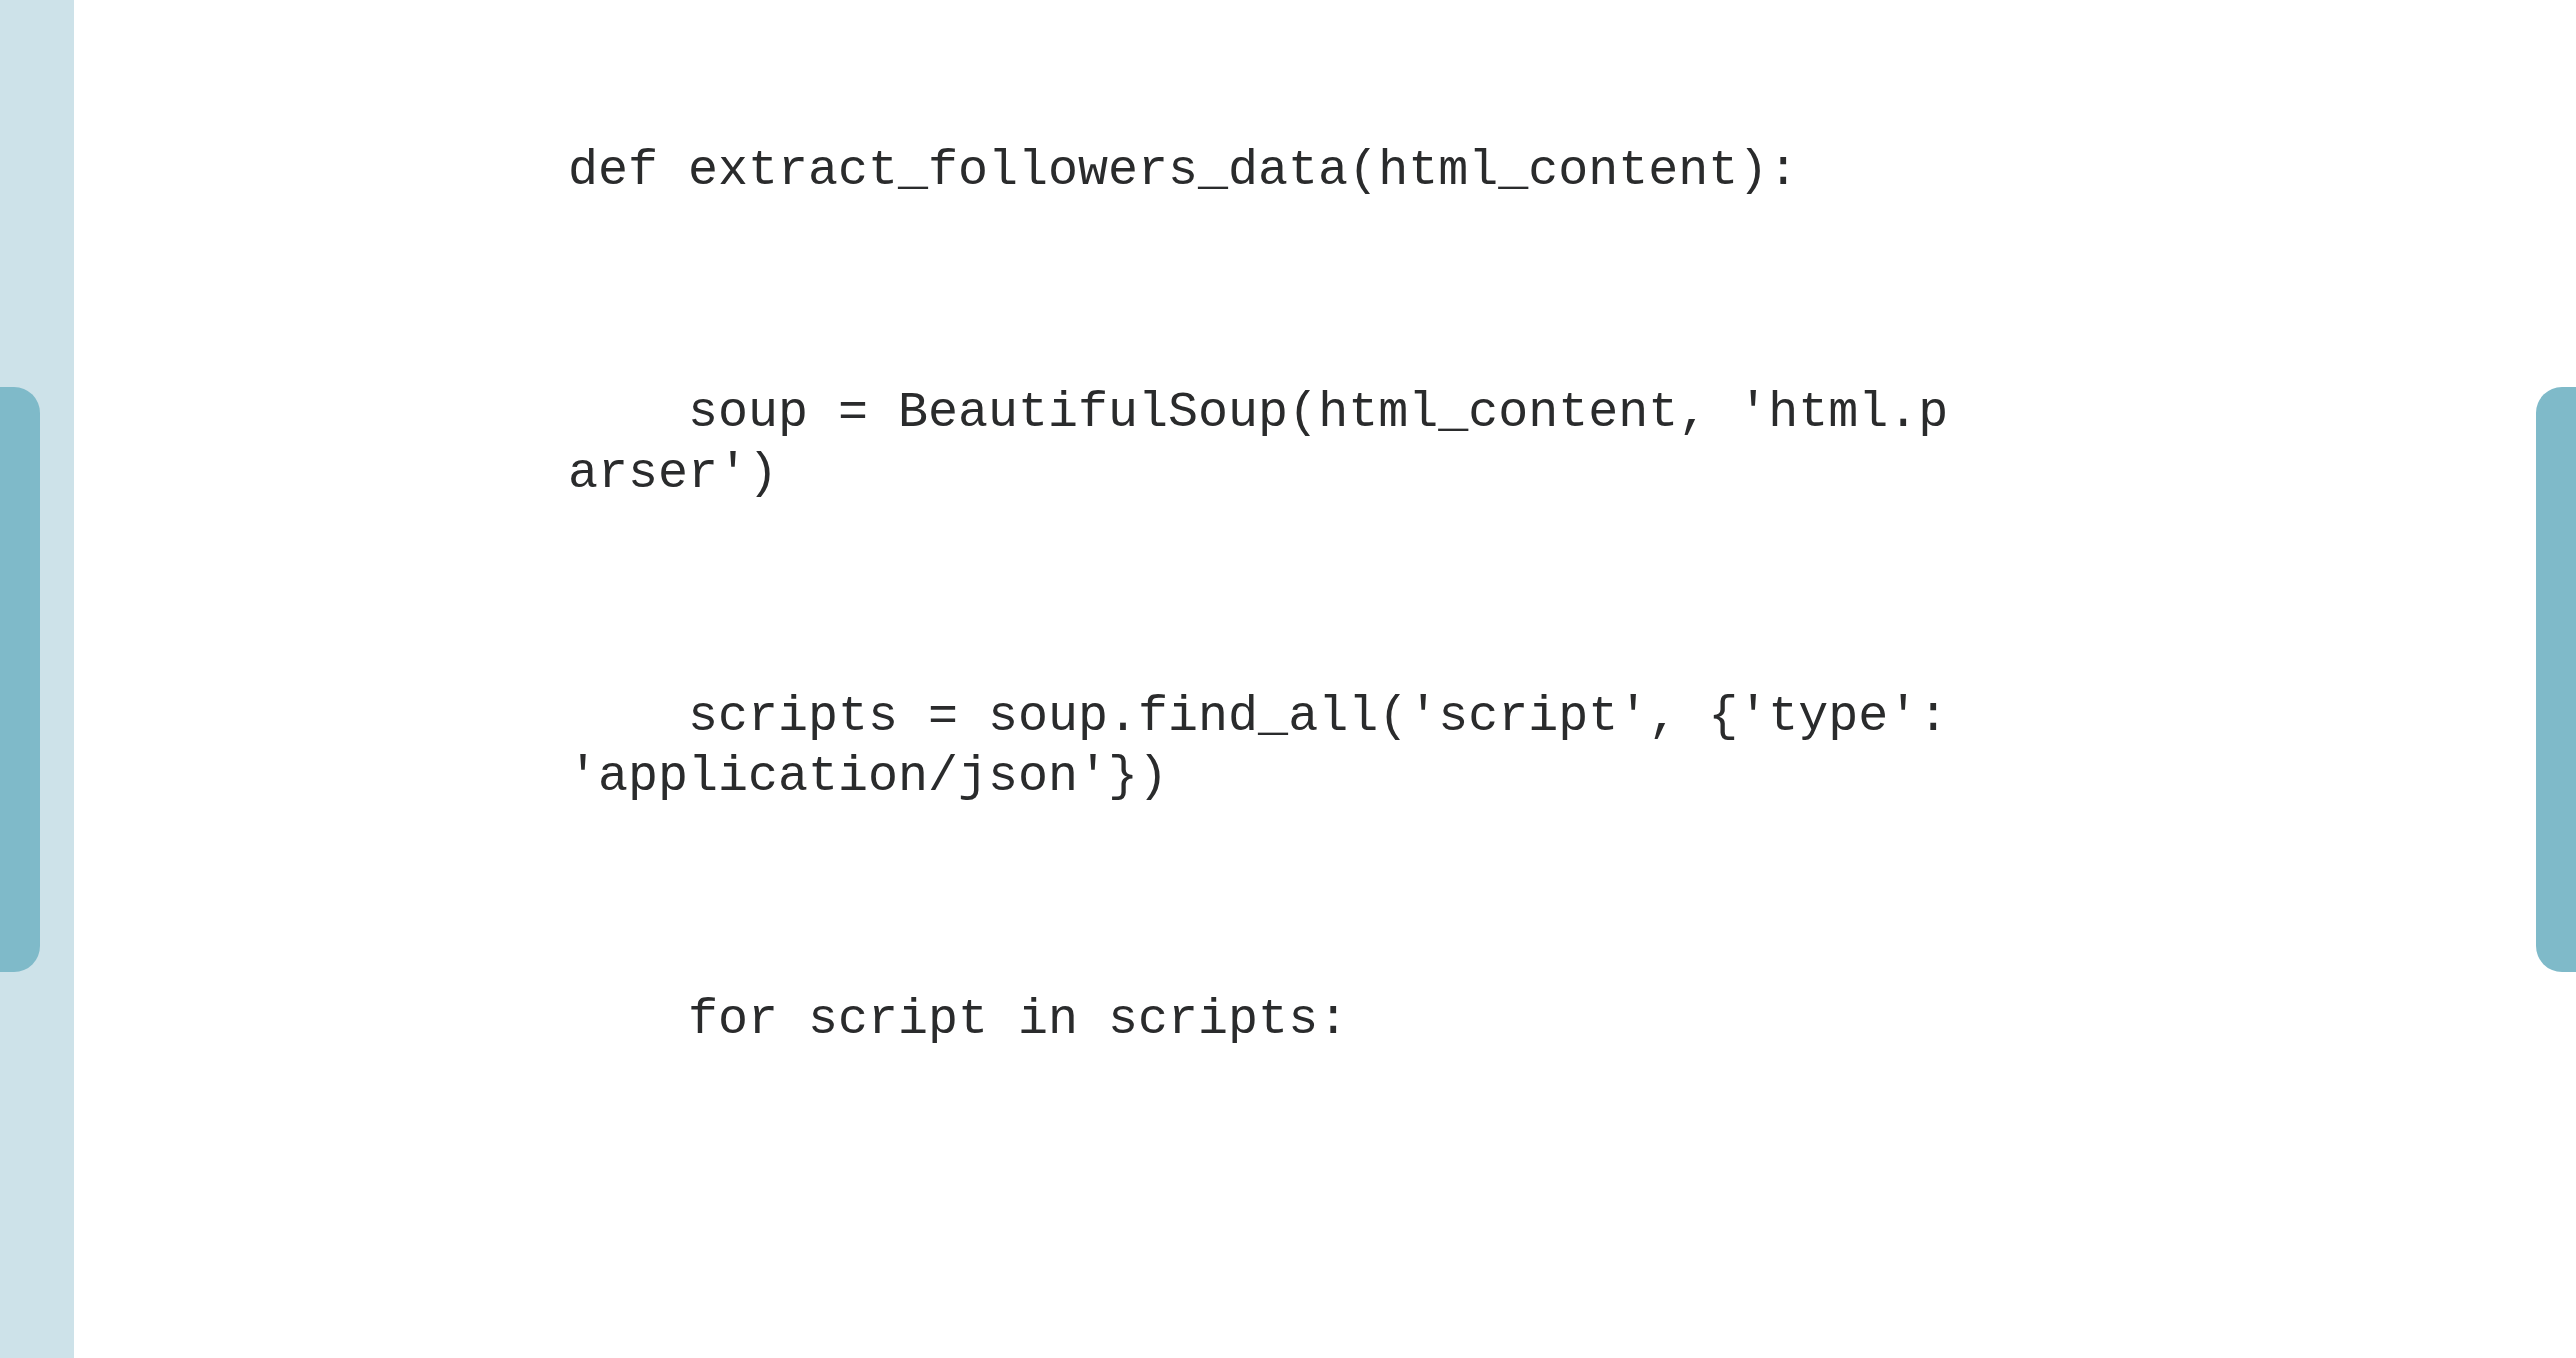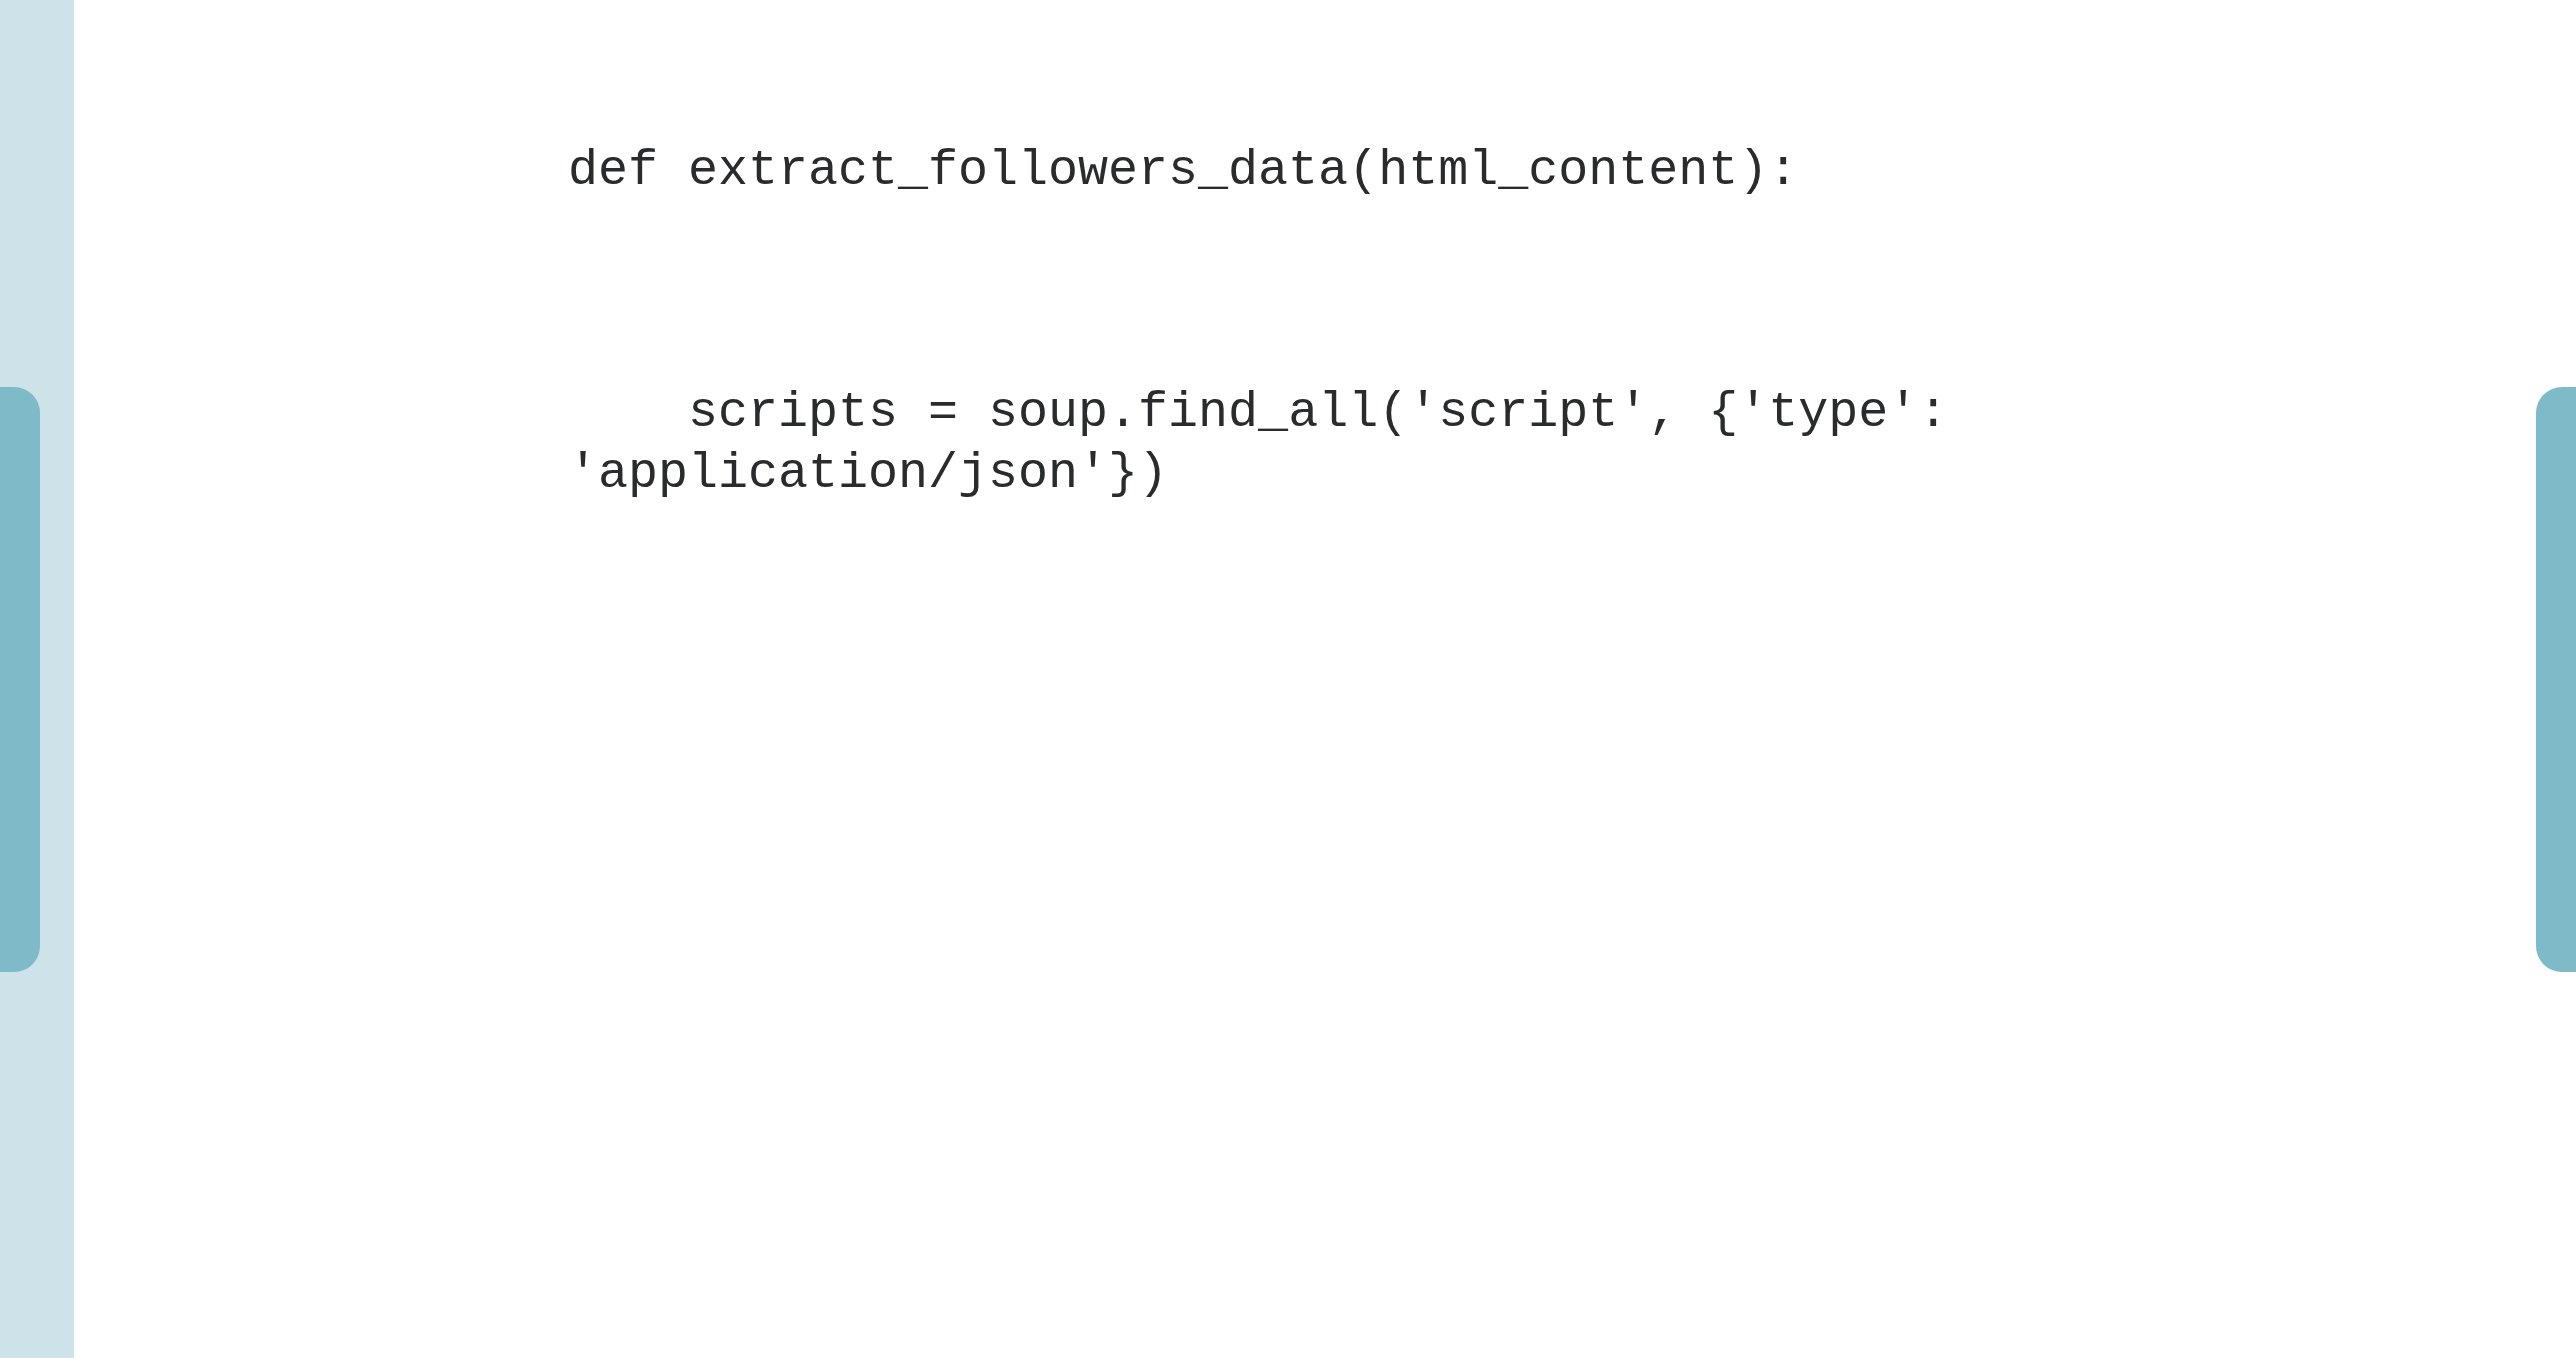--- a/index.html
+++ b/index.html
@@ -75,21 +75,23 @@
 <body>
 
 <div class="root">
 
   <div class="bg-strip"></div>
   <div class="left-tab"></div>
   <div class="right-tab"></div>
 
   <div class="code-area">
     <span class="code-line">def extract_followers_data(html_content):</span>
+    <span class="code-line">    soup = BeautifulSoup(html_content, 'html.parser')</span>
     <span class="code-line">    scripts = soup.find_all('script', {'type': 'application/json'})</span>
+    <span class="code-line">    for script in scripts:</span>
     
     
     
     
   </div>
 
 </div>
 
 
 </body></html>

